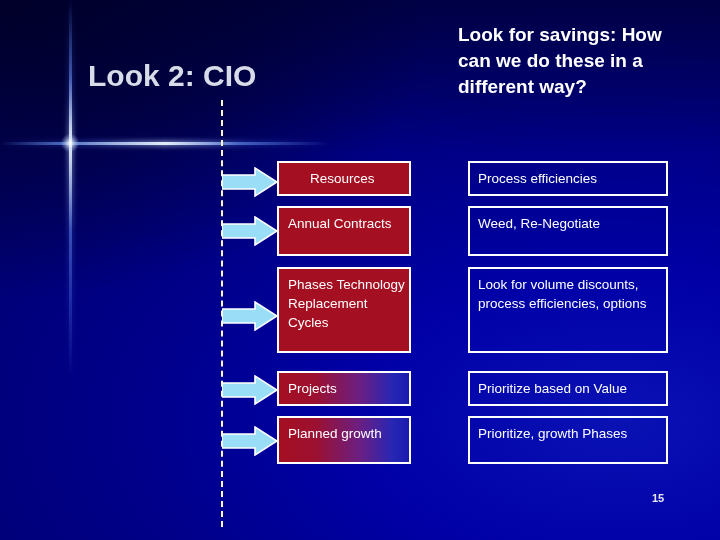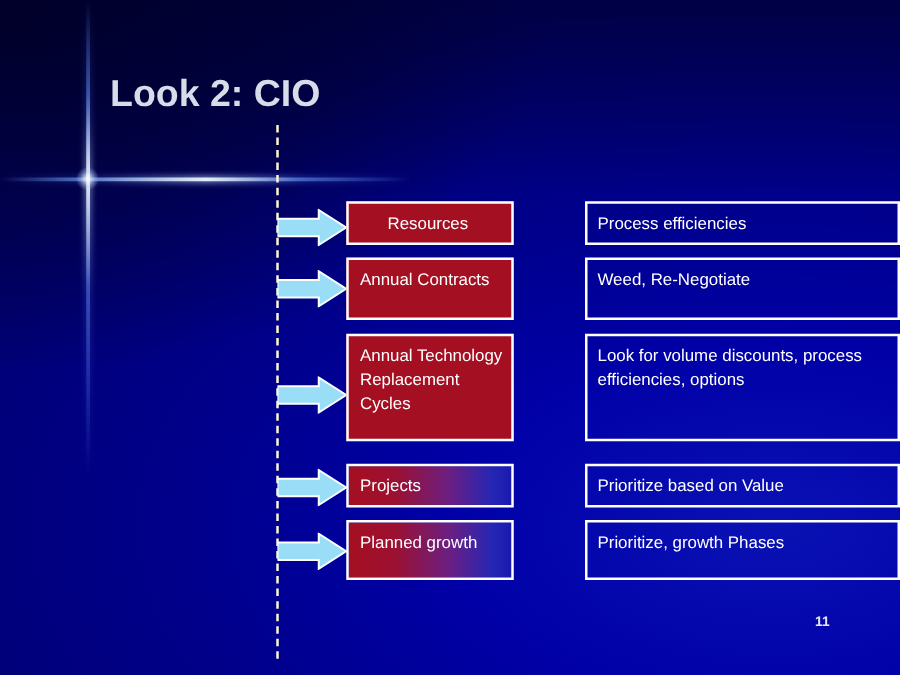--- a/index.html
+++ b/index.html
@@ -176,21 +176,21 @@
   .cell-left.solid {
     background: #a50f22;
   }
   .cell-left.grad {
     background: linear-gradient(to right, #a50f22 0%, #9c1030 28%, #6b1f82 62%, #2626b4 88%, #1a1ab0 100%);
   }
 
   .cell-right {
     position: absolute;
     left: 468px;
-    width: 252px;
+    width: 200px;
     box-sizing: border-box;
     border: 2px solid #ffffff;
     background: transparent;
     color: #ffffff;
     font-size: 13.5px;
     line-height: 19px;
     padding: 6px 0 6px 8px;
   }
 
   .page-number {
@@ -215,20 +215,21 @@
     <div class="h2"></div>
     <div class="v2"></div>
     <div class="h"></div>
     <div class="v"></div>
     <div class="core"></div>
   </div>
 
   <div class="dashed-line"></div>
 
   <div class="title-left">Look 2: CIO</div>
+  <div class="title-right">Look for savings: How can we do these in a different way?</div>
 
   <div class="rows" id="rows-container">
       <div class="row">
         <div class="arrow" style="top: 167px;">
           <svg width="56" height="30" viewBox="0 0 56 30">
             <path d="M0,8 L33,8 L33,1 L55,15 L33,29 L33,22 L0,22 Z" fill="#99ddf7" stroke="#ffffff" stroke-width="1.6" stroke-linejoin="miter"></path>
           </svg>
         </div>
         <div class="cell-left solid" style="top: 161px; min-height: 34px; padding-left: 31px;">Resources</div>
         <div class="cell-right" style="top: 161px; min-height: 34px;">Process efficiencies</div>
@@ -241,21 +242,21 @@
         </div>
         <div class="cell-left solid" style="top: 206px; min-height: 50px;">Annual Contracts</div>
         <div class="cell-right" style="top: 206px; min-height: 50px;">Weed, Re-Negotiate</div>
       </div>
       <div class="row">
         <div class="arrow" style="top: 301px;">
           <svg width="56" height="30" viewBox="0 0 56 30">
             <path d="M0,8 L33,8 L33,1 L55,15 L33,29 L33,22 L0,22 Z" fill="#99ddf7" stroke="#ffffff" stroke-width="1.6" stroke-linejoin="miter"></path>
           </svg>
         </div>
-        <div class="cell-left solid" style="top: 267px; min-height: 86px;">Annual Technology Replacement Cycles</div>
+        <div class="cell-left solid" style="top: 267px; min-height: 86px;">Phases Technology Replacement Cycles</div>
         <div class="cell-right" style="top: 267px; min-height: 86px;">Look for volume discounts, process efficiencies, options</div>
       </div>
       <div class="row">
         <div class="arrow" style="top: 375px;">
           <svg width="56" height="30" viewBox="0 0 56 30">
             <path d="M0,8 L33,8 L33,1 L55,15 L33,29 L33,22 L0,22 Z" fill="#99ddf7" stroke="#ffffff" stroke-width="1.6" stroke-linejoin="miter"></path>
           </svg>
         </div>
         <div class="cell-left grad" style="top: 371px; min-height: 32px;">Projects</div>
         <div class="cell-right" style="top: 371px; min-height: 32px;">Prioritize based on Value</div>
@@ -264,14 +265,14 @@
         <div class="arrow" style="top: 426px;">
           <svg width="56" height="30" viewBox="0 0 56 30">
             <path d="M0,8 L33,8 L33,1 L55,15 L33,29 L33,22 L0,22 Z" fill="#99ddf7" stroke="#ffffff" stroke-width="1.6" stroke-linejoin="miter"></path>
           </svg>
         </div>
         <div class="cell-left grad" style="top: 416px; min-height: 48px;">Planned growth</div>
         <div class="cell-right" style="top: 416px; min-height: 48px;">Prioritize, growth Phases</div>
       </div>
     </div>
 
-  <div class="page-number">11</div>
+  <div class="page-number">15</div>
 </div>
 
 </body></html>

